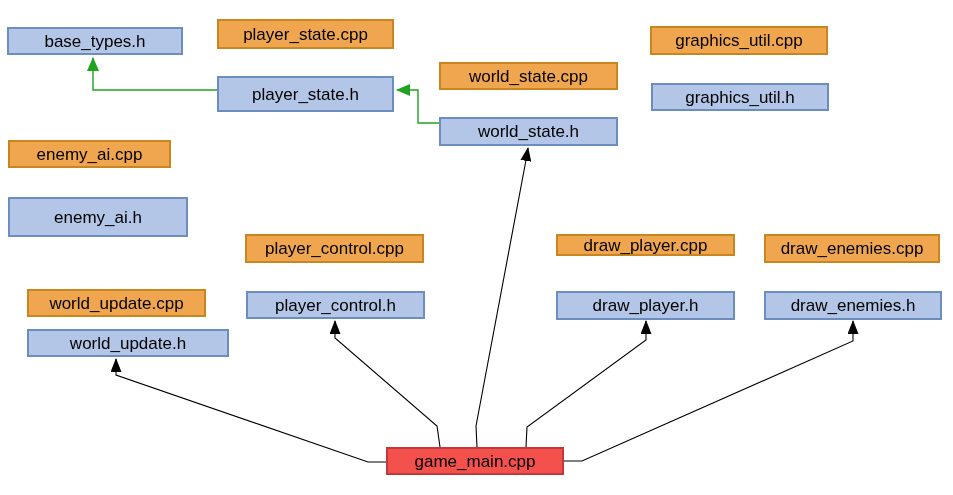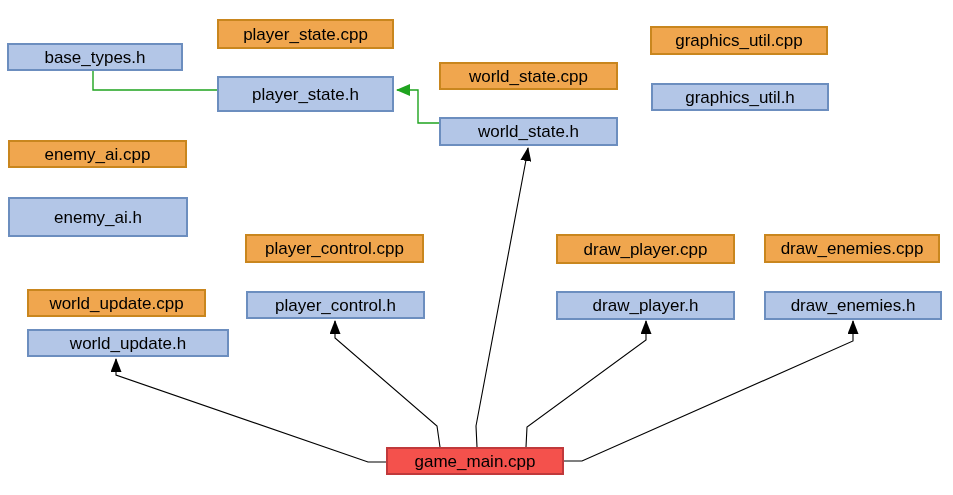--- a/index.html
+++ b/index.html
@@ -41,51 +41,51 @@
     </defs>
   <polyline points="217,90 93,90 93,58" fill="none" stroke-width="1.4" marker-end="url(#arrow-green)" style="stroke: var(--edge-green);"></polyline>
       <polyline points="439,123 418,123 418,90 397,90" fill="none" stroke-width="1.4" marker-end="url(#arrow-green)" style="stroke: var(--edge-green);"></polyline>
       <polyline points="386,462 368,462 116,375 116,359" fill="none" stroke-width="1.1" marker-end="url(#arrow-black)" style="stroke: var(--edge-black);"></polyline>
       <polyline points="440,447 437,426 335,338 335,321" fill="none" stroke-width="1.1" marker-end="url(#arrow-black)" style="stroke: var(--edge-black);"></polyline>
       <polyline points="477,447 476,426 526,160 528,148" fill="none" stroke-width="1.1" marker-end="url(#arrow-black)" style="stroke: var(--edge-black);"></polyline>
       <polyline points="526,447 527,427 646,340 646,321" fill="none" stroke-width="1.1" marker-end="url(#arrow-black)" style="stroke: var(--edge-black);"></polyline>
       <polyline points="564,461 582,461 853,341 853,321" fill="none" stroke-width="1.1" marker-end="url(#arrow-black)" style="stroke: var(--edge-black);"></polyline>
     </svg>
 
-  <div class="node header" style="left:7px;   top:43px;  width:176px; height:28px">
+  <div class="node header" style="left:7px;   top:27px;  width:176px; height:28px">
       <span>base_types.h</span>
     </div>
   <div class="node source" style="left:650px; top:26px;  width:178px; height:29px">
       <span>graphics_util.cpp</span>
     </div>
   <div class="node source" style="left:217px; top:19px;  width:177px; height:30px">
       <span>player_state.cpp</span>
     </div>
   <div class="node header" style="left:217px; top:76px;  width:177px; height:36px">
       <span>player_state.h</span>
     </div>
   <div class="node source" style="left:439px; top:62px;  width:179px; height:28px">
       <span>world_state.cpp</span>
     </div>
   <div class="node header" style="left:651px; top:83px;  width:178px; height:28px">
       <span>graphics_util.h</span>
     </div>
   <div class="node header" style="left:439px; top:117px; width:179px; height:29px">
       <span>world_state.h</span>
     </div>
-  <div class="node source" style="left:8px;   top:140px; width:179px; height:28px">
+  <div class="node source" style="left:8px;   top:140px; width:163px; height:28px">
       <span>enemy_ai.cpp</span>
     </div>
   <div class="node header" style="left:8px;   top:197px; width:180px; height:40px">
       <span>enemy_ai.h</span>
     </div>
   <div class="node source" style="left:245px; top:234px; width:179px; height:29px">
       <span>player_control.cpp</span>
     </div>
-  <div class="node source" style="left:556px; top:234px; width:179px; height:30px">
+  <div class="node source" style="left:556px; top:234px; width:179px; height:22px">
       <span>draw_player.cpp</span>
     </div>
   <div class="node source" style="left:764px; top:234px; width:176px; height:29px">
       <span>draw_enemies.cpp</span>
     </div>
   <div class="node source" style="left:27px;  top:289px; width:179px; height:28px">
       <span>world_update.cpp</span>
     </div>
   <div class="node header" style="left:246px; top:291px; width:179px; height:28px">
       <span>player_control.h</span>

